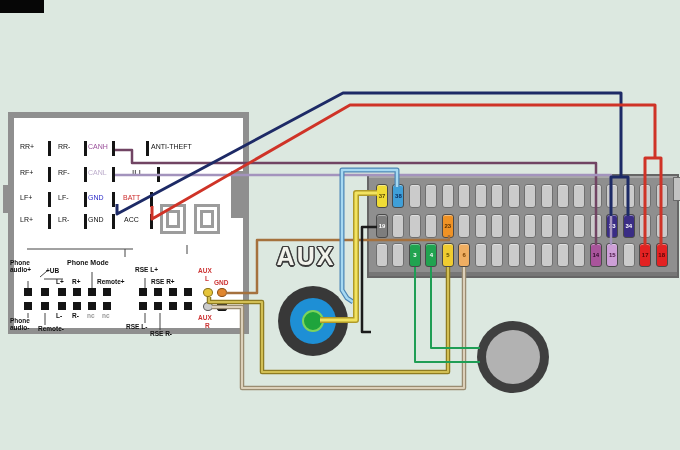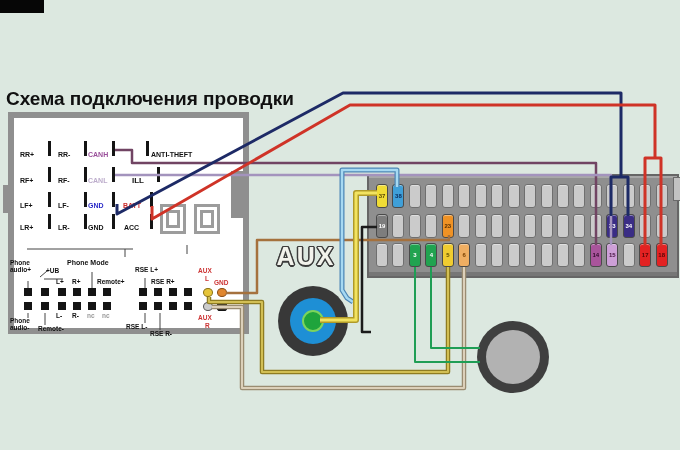--- a/index.html
+++ b/index.html
@@ -3,21 +3,21 @@
 <meta charset="utf-8">
 <style>
   html,body{margin:0;padding:0;}
   body{background:#b9c4bd;font-family:"Liberation Sans",sans-serif;}
   #stage{position:relative;width:680px;height:450px;background:#dce8e0;overflow:hidden;}
   .abs{position:absolute;}
   #title{position:absolute;left:6px;top:88px;font-size:19px;font-weight:bold;color:#101010;letter-spacing:0px;}
   #corner-box{position:absolute;left:0;top:0;width:44px;height:13px;background:#060606;}
   #radio-panel{position:absolute;left:8px;top:112px;width:229px;height:210px;background:#ffffff;border:6px solid #8f8f8f;}
   .side-tab{position:absolute;background:#8f8f8f;}
-  .rowlabel{position:absolute;font-size:7px;font-weight:bold;color:#111;white-space:nowrap;line-height:1;margin-top:8px;}
+  .rowlabel{position:absolute;font-size:7px;font-weight:normal;color:#111;white-space:nowrap;line-height:1;}
   .pinbar{position:absolute;width:3px;height:15px;background:#141414;}
   .plabel{position:absolute;font-weight:bold;color:#111;white-space:nowrap;line-height:1;}
   .sqpin{position:absolute;width:8px;height:8px;background:#141414;}
   .spepin{position:absolute;width:10px;height:9px;box-sizing:border-box;}
   .bracket{position:absolute;width:26px;height:30px;border:3px solid #9c9c9c;box-sizing:border-box;background:#fff;}
   .bracket-inner{position:absolute;left:3px;top:3px;right:3px;bottom:3px;border:3px solid #9c9c9c;}
   #connector-block{position:absolute;background:#8f8f8f;border:2px solid #666;box-sizing:border-box;box-shadow:inset 0 2px 0 #a8a8a8, inset 0 -4px 0 #767676;}
   .slot{position:absolute;box-sizing:border-box;border:1px solid #6f6f6f;border-radius:3px;background:#cbcbcb;box-shadow:inset 0 1px 0 rgba(255,255,255,.4);}
   .slotnum{display:block;text-align:center;font-size:6px;font-weight:bold;line-height:22px;}
   .circ{position:absolute;border-radius:50%;}
@@ -26,21 +26,20 @@
     -1px -1px #3c3c3c,1px 1px #3c3c3c,-1px 1px #3c3c3c,1px -1px #3c3c3c;}
   #aux-label{position:absolute;left:262px;top:242px;width:88px;font-size:25px;letter-spacing:2px;}
   #mic-label{position:absolute;left:477px;top:344px;width:72px;font-size:24px;letter-spacing:1px;}
   #wire-layer{position:absolute;left:0;top:0;pointer-events:none;}
 </style>
 </head>
 <body>
 
 <div id="stage">
   <div id="corner-box"></div>
-  <div id="title">Схема подключения проводки</div>
 
   <div id="radio-panel"></div>
   <div class="side-tab" style="left:3px;top:185px;width:11px;height:28px;"></div>
   <div class="side-tab" style="left:231px;top:171px;width:18px;height:47px;"></div>
 
   <div class="bracket" style="left:160px;top:204px;">
       <div class="bracket-inner"></div>
     </div>
   <div class="bracket" style="left:194px;top:204px;">
       <div class="bracket-inner"></div>

